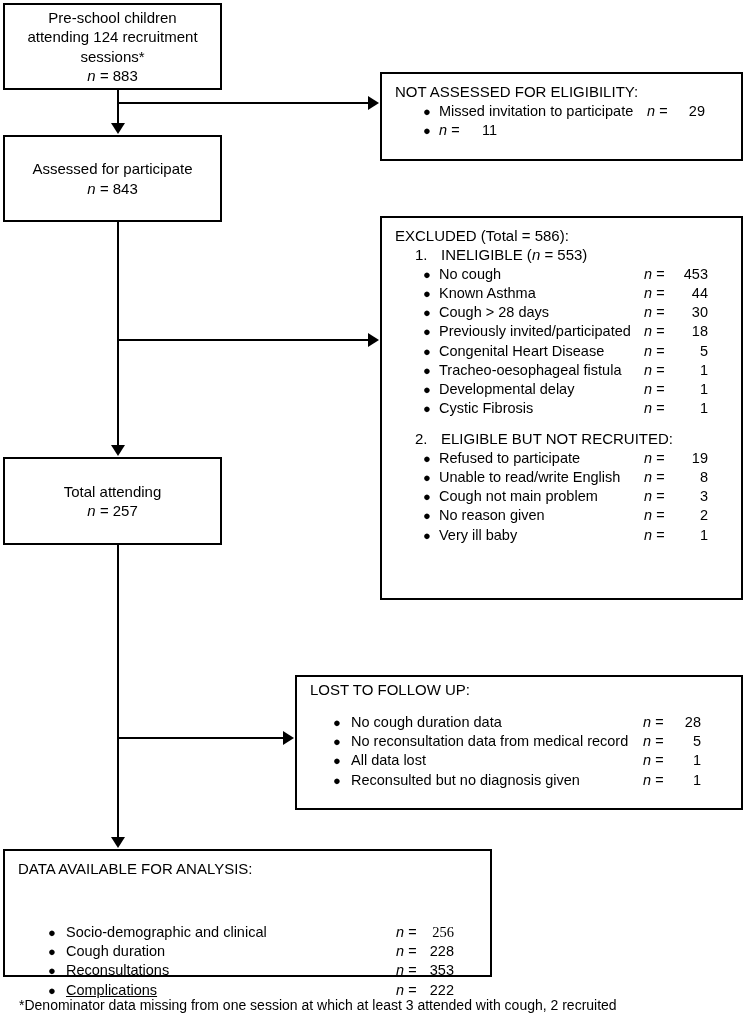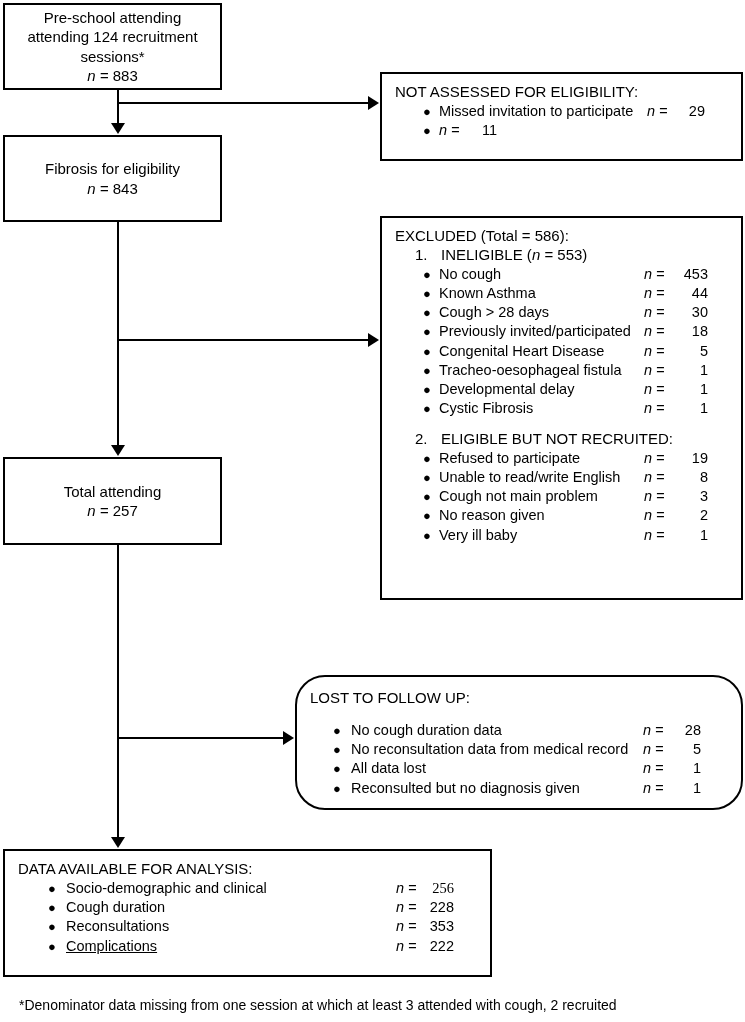--- a/index.html
+++ b/index.html
@@ -149,21 +149,21 @@
   <div class="hline" style="left:117px; top:339px; width:252px;"></div>
   <div class="arrow-right" style="left:368px; top:333px;"></div>
 
   <div class="vline" style="left:117px; top:545px; height:293px;"></div>
   <div class="arrow-down" style="left:111px; top:837px;"></div>
 
   <div class="hline" style="left:117px; top:737px; width:167px;"></div>
   <div class="arrow-right" style="left:283px; top:731px;"></div>
 
   <div class="box box-centered" id="box-screened">
-    <div>Pre-school attending</div>
+    <div>Pre-school children</div>
     <div>attending 124 recruitment</div>
     <div>sessions*</div>
     <div class="nline"><span>n = </span><span class="v">883</span></div>
   </div>
 
   <div class="box box-list" id="box-notassess">
     <div class="hdr">NOT ASSESSED FOR ELIGIBILITY:</div>
     <div class="rows">
       <div class="row" style="padding-left:33px;">
         <span class="bullet" style="flex-basis:24px;">●</span>
@@ -173,21 +173,21 @@
       </div>
       <div class="row" style="padding-left:33px;">
         <span class="bullet" style="flex-basis:24px;">●</span>
         <span class="neq" style="width:30px;">n =</span>
         <span class="rnum" style="width:28px;">11</span>
       </div>
     </div>
   </div>
 
   <div class="box box-centered" id="box-assessed">
-    <div>Fibrosis for eligibility</div>
+    <div>Assessed for participate</div>
     <div class="nline"><span>n = </span><span class="v">843</span></div>
   </div>
 
   <div class="box box-list" id="box-excluded">
     <div class="hdr">EXCLUDED (Total = 586):</div>
 
     <div class="subhdr">
       <span class="num">1.</span>
       <span><span>INELIGIBLE (</span><em>n</em><span> = 553)</span></span>
     </div>
@@ -282,21 +282,21 @@
         <span class="rnum" style="width:36px;">1</span>
       </div>
     </div>
   </div>
 
   <div class="box box-centered" id="box-recruited">
     <div>Total attending</div>
     <div class="nline"><span>n = </span><span class="v">257</span></div>
   </div>
 
-  <div class="box box-list" id="box-lost" style="padding-top:12px;border-radius:30px;">
+  <div class="box box-list" id="box-lost" style="padding-top:4px;">
     <div class="hdr">LOST TO FOLLOW UP:</div>
     <div class="spacer-row" style="height:13px;"></div>
     <div class="rows">
       <div class="row" style="padding-left:26px;">
         <span class="bullet" style="flex-basis:28px;">●</span>
         <span class="rlabel" style="width:292px;">No cough duration data</span>
         <span class="neq" style="width:28px;">n =</span>
         <span class="rnum" style="width:30px;">28</span>
       </div>
       <div class="row" style="padding-left:26px;">
@@ -318,21 +318,21 @@
         <span class="rnum" style="width:30px;">1</span>
       </div>
     </div>
   </div>
 
   <div class="box box-list" id="box-analysis">
     <div class="hdr">DATA AVAILABLE FOR ANALYSIS:</div>
     <div class="rows">
       <div class="row" style="padding-left:33px;">
         <span class="bullet" style="flex-basis:28px;">●</span>
-        <span class="rlabel" style="width:330px;">Socio-demographic and clinical</span>
+        <span class="rlabel" style="width:330px;margin-top:44px;">Socio-demographic and clinical</span>
         <span class="neq" style="width:28px;">n =</span>
         <span class="rnum" style="width:30px;font-family:Liberation Serif, serif;">256</span>
       </div>
       <div class="row" style="padding-left:33px;">
         <span class="bullet" style="flex-basis:28px;">●</span>
         <span class="rlabel" style="width:330px;">Cough duration</span>
         <span class="neq" style="width:28px;">n =</span>
         <span class="rnum" style="width:30px;">228</span>
       </div>
       <div class="row" style="padding-left:33px;">

